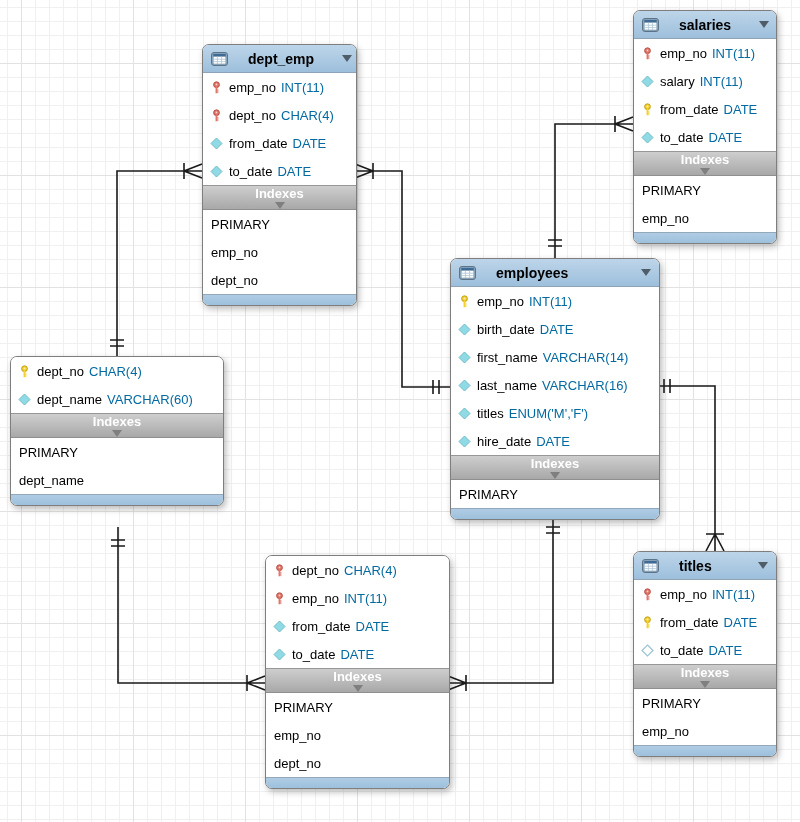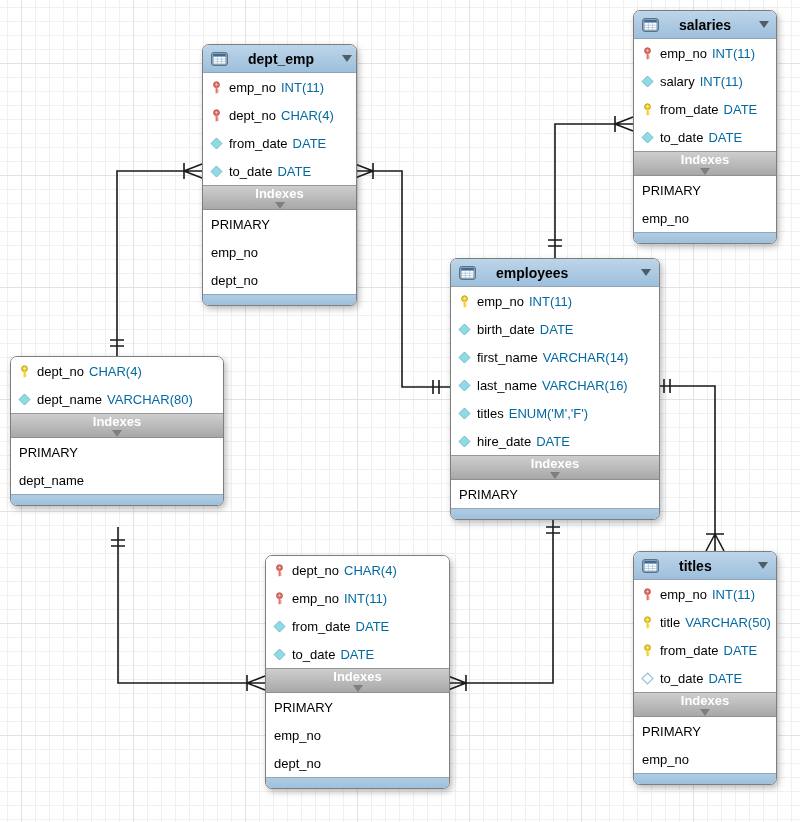--- a/index.html
+++ b/index.html
@@ -329,21 +329,21 @@
           <span class="cname">dept_no</span>
           <span class="ctype">CHAR(4)</span>
         </div>
         <div class="frow">
           <span class="cicon">
             <svg width="13" height="13" viewBox="0 0 13 13">
               <path d="M6.5 1 L12 6.5 L6.5 12 L1 6.5 Z" fill="#8edbe5" stroke="#74b9c7" stroke-width="1"></path>
             </svg>
           </span>
           <span class="cname">dept_name</span>
-          <span class="ctype">VARCHAR(80)</span>
+          <span class="ctype">VARCHAR(60)</span>
         </div>
       </div>
       <div class="ibar">
         <span class="ilabel">Indexes</span>
         <span class="spacer"></span>
         <span class="tri gray"></span>
       </div>
       <div class="indexes">
         <div class="irow">PRIMARY</div>
         <div class="irow">dept_name</div>
@@ -436,32 +436,20 @@
         </div>
         <div class="frow">
           <span class="cicon">
             <svg width="13" height="13" viewBox="0 0 13 13">
               <circle cx="6.5" cy="3.7" r="2.9" fill="#f2d12e" stroke="#bc9a12" stroke-width="0.9"></circle>
               <circle cx="6.5" cy="3.4" r="0.9" fill="#fff" fill-opacity="0.7"></circle>
               <path d="M6.5 6 V12.2" stroke="#f2d12e" stroke-width="1.9"></path>
               <path d="M6.5 9 H8.6 M6.5 11 H8.6" stroke="#f2d12e" stroke-width="1.2"></path>
             </svg>
           </span>
-          <span class="cname">title</span>
-          <span class="ctype">VARCHAR(50)</span>
-        </div>
-        <div class="frow">
-          <span class="cicon">
-            <svg width="13" height="13" viewBox="0 0 13 13">
-              <circle cx="6.5" cy="3.7" r="2.9" fill="#f2d12e" stroke="#bc9a12" stroke-width="0.9"></circle>
-              <circle cx="6.5" cy="3.4" r="0.9" fill="#fff" fill-opacity="0.7"></circle>
-              <path d="M6.5 6 V12.2" stroke="#f2d12e" stroke-width="1.9"></path>
-              <path d="M6.5 9 H8.6 M6.5 11 H8.6" stroke="#f2d12e" stroke-width="1.2"></path>
-            </svg>
-          </span>
           <span class="cname">from_date</span>
           <span class="ctype">DATE</span>
         </div>
         <div class="frow">
           <span class="cicon">
             <svg width="13" height="13" viewBox="0 0 13 13">
               <path d="M6.5 1 L12 6.5 L6.5 12 L1 6.5 Z" fill="#ffffff" stroke="#9cc3d4" stroke-width="1.2"></path>
             </svg>
           </span>
           <span class="cname">to_date</span>

